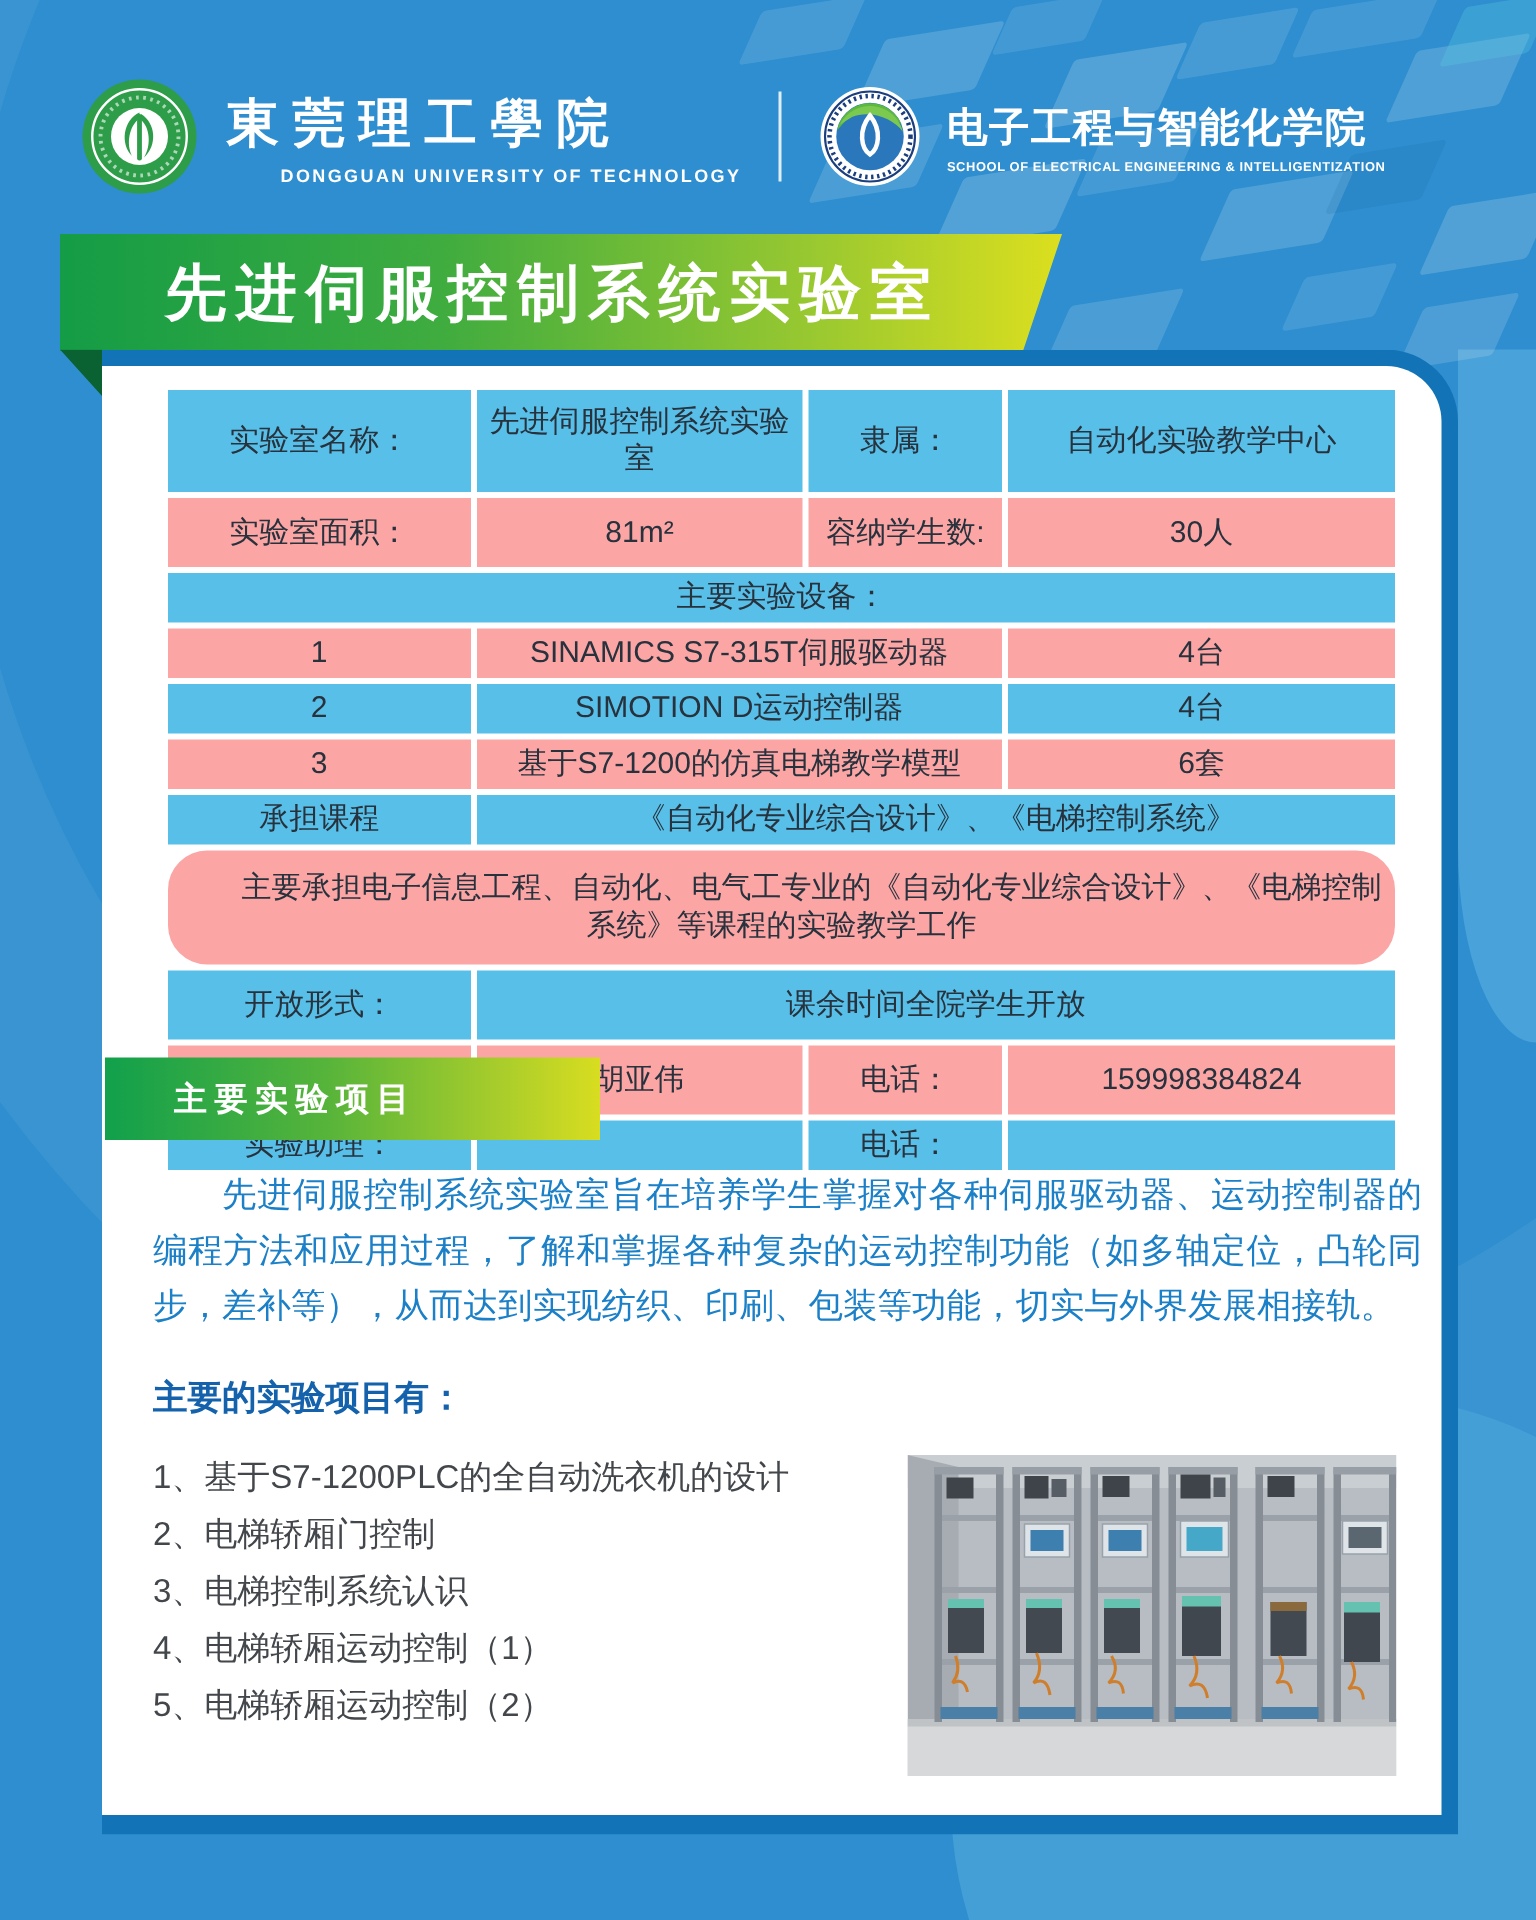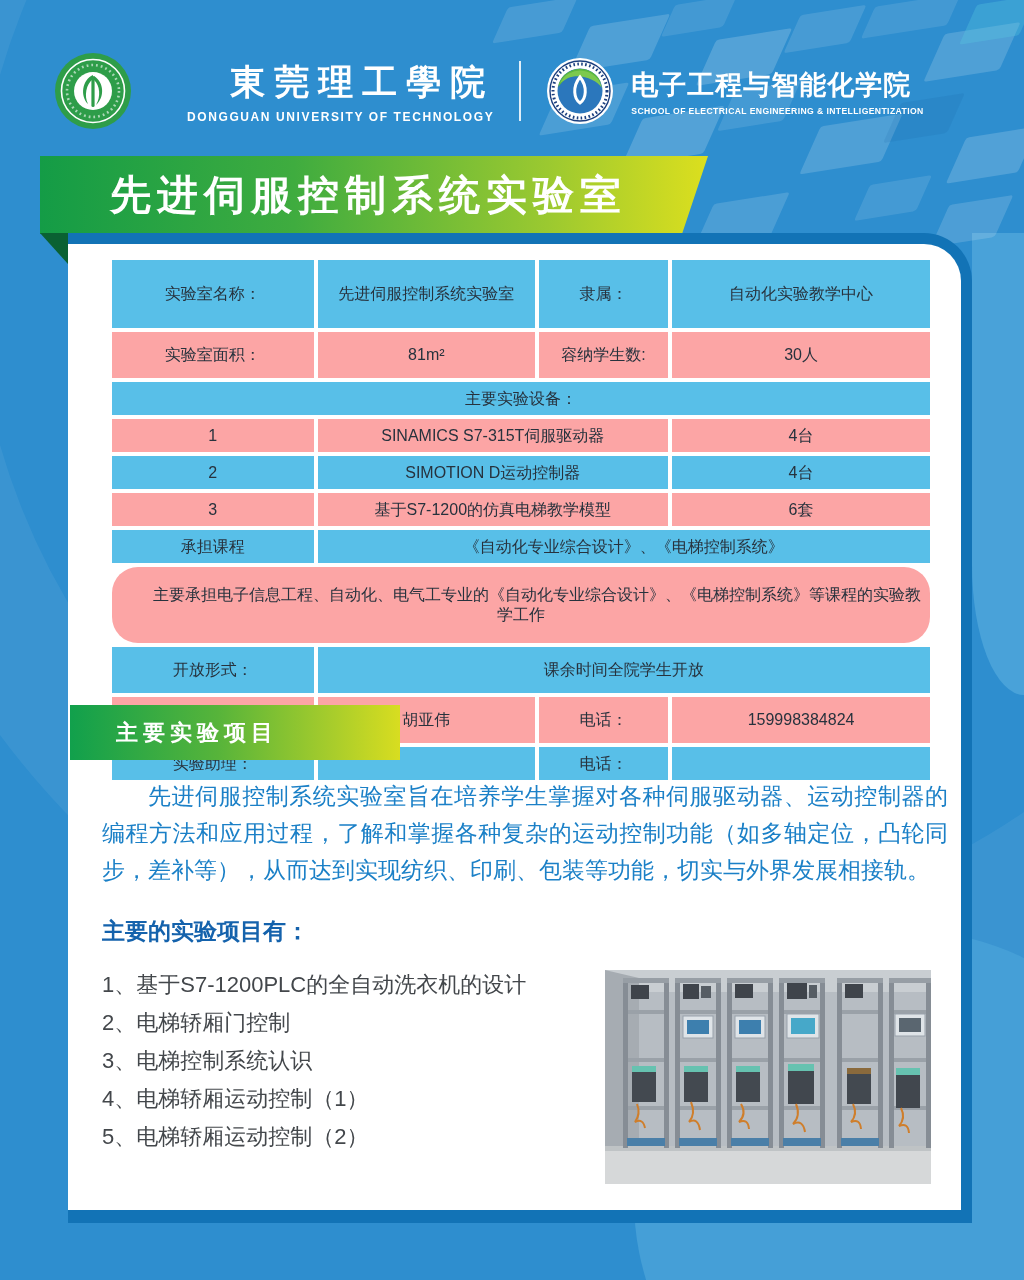--- a/index.html
+++ b/index.html
@@ -12,21 +12,21 @@
   .arc-ring{position:absolute;right:-420px;top:-540px;width:1340px;height:1340px;
     border-radius:50%;border:130px solid rgba(255,255,255,0.06);}
   .corner-br{position:absolute;right:-150px;bottom:-190px;width:540px;height:540px;
     border-radius:50%;background:#459FD7;}
   .right-band{position:absolute;right:0;top:233px;width:52px;height:462px;
     background:#49A2D9;border-bottom-left-radius:52px 130px;}
   .tile{position:absolute;transform:skew(-24deg,-9deg);border-radius:3px;}
   
   .header{position:absolute;left:54px;top:52px;display:flex;align-items:center;gap:15px;}
   .logo-svg{display:block;}
-  .uni-text{display:flex;flex-direction:column;align-items:flex-end;margin-left:4px;}
+  .uni-text{display:flex;flex-direction:column;align-items:flex-start;margin-left:4px;}
   .uni-cn{color:#fff;font-size:35px;font-weight:bold;letter-spacing:9px;
     font-family:"Liberation Serif","DejaVu Serif",serif;white-space:nowrap;}
   .uni-en{color:#fff;font-size:12px;font-weight:bold;letter-spacing:1.6px;margin-top:4px;white-space:nowrap;padding-left:36px;}
   .header-divider{width:2px;height:60px;background:rgba(255,255,255,0.85);margin:0 10px;}
   .school-text{display:flex;flex-direction:column;margin-left:2px;}
   .school-cn{color:#fff;font-size:27px;font-weight:bold;letter-spacing:1px;white-space:nowrap;}
   .school-en{color:#fff;font-size:8.6px;font-weight:bold;letter-spacing:0.4px;margin-top:3px;white-space:nowrap;}
   
   .title-banner{position:absolute;left:40px;top:156px;width:668px;height:78px;
     background:linear-gradient(90deg,#149C46 0%,#3FAC3F 38%,#9BC930 76%,#DCDF1E 100%);
@@ -35,21 +35,21 @@
   .title-banner span{color:#fff;font-size:41px;font-weight:bold;letter-spacing:6px;white-space:nowrap;}
   .banner-fold{position:absolute;left:40px;top:233px;width:28px;height:31px;background:#0A6132;
     clip-path:polygon(0 0,100% 0,100% 100%);}
   
   .card{position:absolute;left:68px;top:233px;width:904px;height:990px;background:#fff;
     border-style:solid;border-color:#1273B6;border-width:11px 11px 13px 0;
     border-top-right-radius:48px;box-sizing:border-box;}
   
   .info-table-wrap{position:absolute;left:40px;top:12px;}
   table.info{border-collapse:separate;border-spacing:4px;width:826px;table-layout:fixed;
-    font-size:16px;color:#27323D;}
+    font-size:20px;color:#27323D;}
   table.info td{text-align:center;vertical-align:middle;padding:3px 8px;line-height:1.25;}
   tr.dark td{background:#58BFE8;}
   tr.light td{background:#fca5a5;}
   td.h-xl{height:62px;} td.h-l{height:40px;} td.h-m{height:27px;}
   td.narrow{padding:3px 42px;}
   td.para{height:70px;text-align:left;text-indent:2em;padding:6px 24px;line-height:1.5;border-radius:26px;}
   td.leftal{text-align:left;padding-left:30px;}
   
   .section-banner{position:absolute;left:70px;top:705px;width:330px;height:55px;
     background:linear-gradient(90deg,#11A04C 0%,#57B43A 45%,#A9CD2B 80%,#D8DD20 100%);

